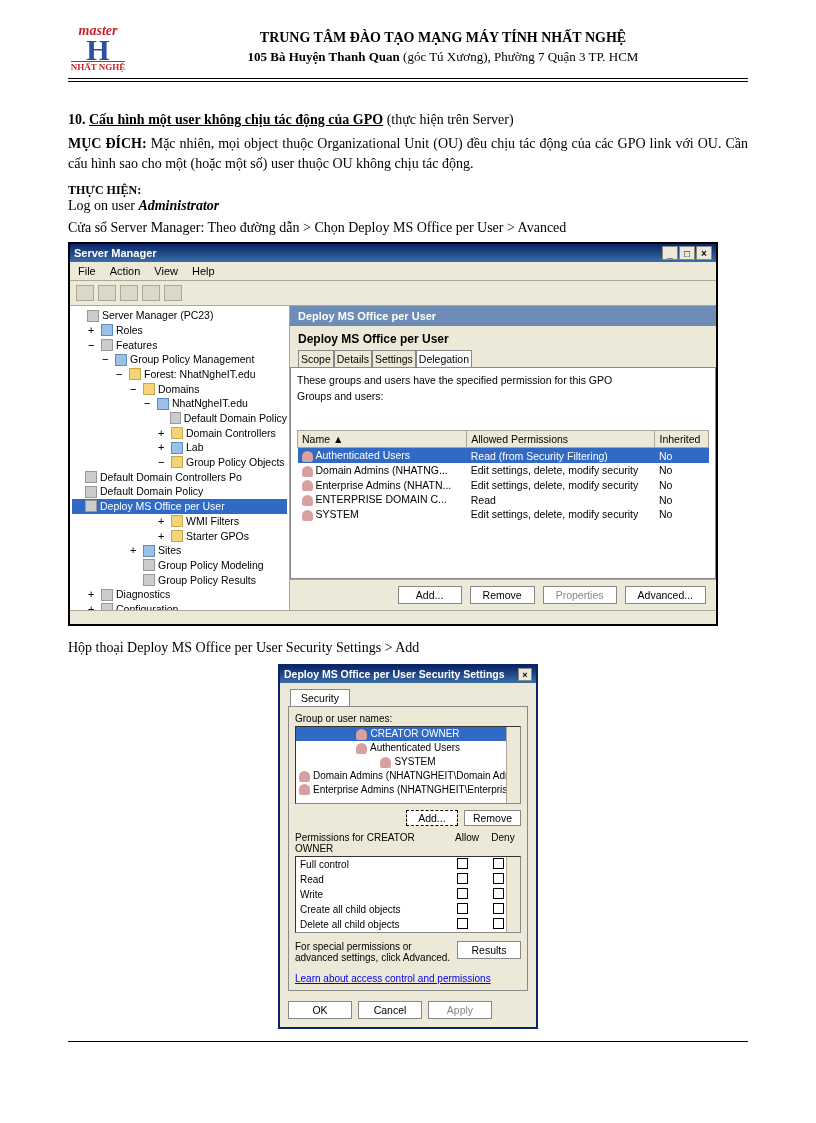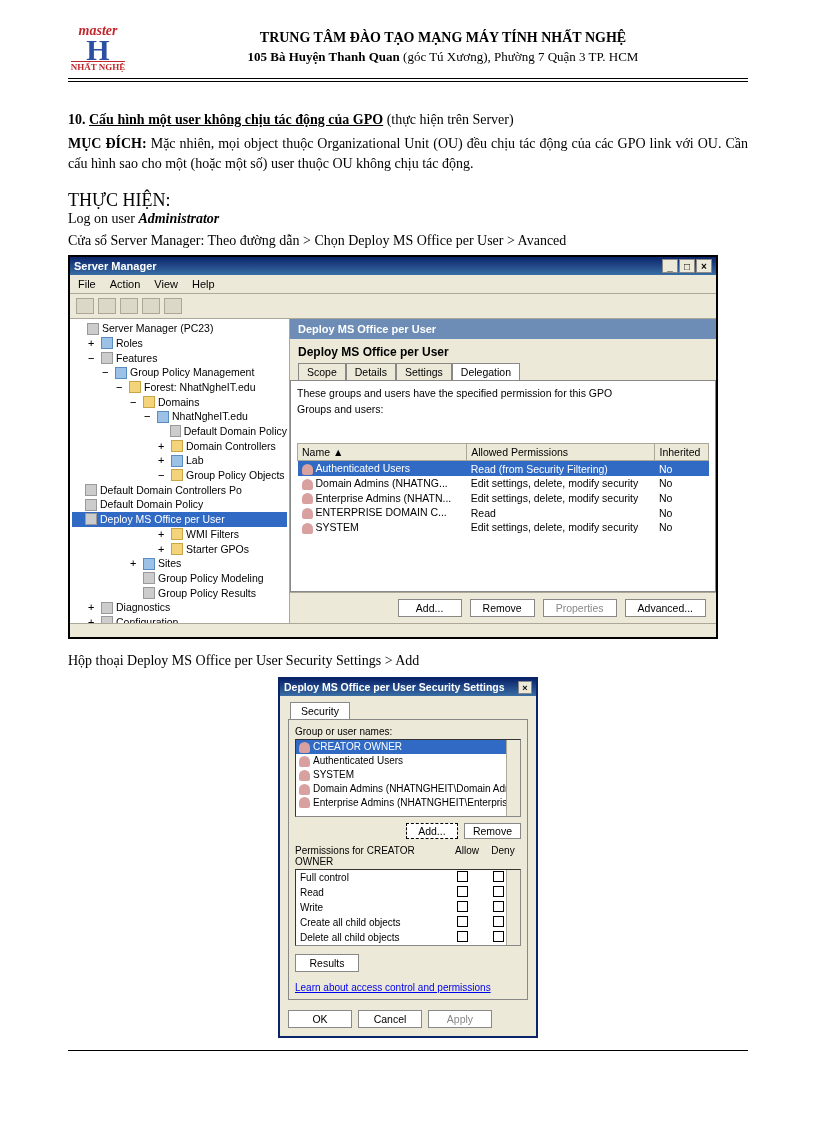--- a/index.html
+++ b/index.html
@@ -11,21 +11,21 @@
 .logo-H { font-size: 30px; font-weight: bold; color: #2b4fa2; line-height: 22px; }
 .logo-bottom { font-size: 9px; font-weight: bold; color: #c1272d; border-top: 1px solid #c1272d; }
 .header-text { flex: 1; text-align: center; font-size: 13px; line-height: 1.35; }
 .header-line1 { font-weight: bold; font-size: 14px; }
 .header-line3 { font-size: 12.5px; }
 .header-line3 .bold { font-weight: bold; }
 .section-title { font-size: 14px; margin-top: 10px; margin-bottom: 6px; }
 .section-title b u { text-decoration: underline; }
 .body-text { font-size: 14px; text-align: justify; line-height: 1.4; margin-bottom: 8px; }
 .body-text b { font-weight: bold; }
-.subhead { font-size: 18px; font-weight: normal; margin-top: 17px; }
+.subhead { font-size: 12px; font-weight: bold; margin-top: 10px; }
 .step { font-size: 14px; margin-bottom: 6px; }
 .step .ital { font-style: italic; font-weight: bold; }
 
 
 .win { width: 650px; border: 2px solid #000; margin: 6px 0 14px 0; font-family: Tahoma, Arial, sans-serif; font-size: 11px; background: #ece9d8; }
 .win-title { background: linear-gradient(#0a246a,#3a6ea5); color: #fff; display: flex; align-items: center; padding: 2px 4px; font-weight: bold; font-size: 11px; }
 .win-title-text { flex: 1; }
 .win-btns { display: flex; gap: 1px; }
 .win-btns span { width: 16px; height: 14px; background: #ece9d8; color: #000; font-size: 10px; display: flex; align-items: center; justify-content: center; border: 1px solid #888; }
 .menubar { background: #ece9d8; display: flex; gap: 14px; padding: 3px 8px; font-size: 11px; border-bottom: 1px solid #aca899; }
@@ -43,21 +43,21 @@
 .indent-2 { padding-left: 30px; }
 .indent-3 { padding-left: 44px; }
 .indent-4 { padding-left: 58px; }
 .indent-5 { padding-left: 72px; }
 .indent-6 { padding-left: 86px; }
 .gpo-panel { flex: 1; display: flex; flex-direction: column; }
 .gpo-header { background: #6d8db6; color: #fff; font-weight: bold; padding: 4px 8px; font-size: 11px; }
 .gpo-sub { padding: 6px 8px 0 8px; background: #ece9d8; }
 .gpo-title2 { font-weight: bold; font-size: 12px; margin-bottom: 4px; }
 .tabs { display: flex; gap: 0; font-size: 10.5px; }
-.tab { border: 1px solid #888; border-bottom: none; background: #ece9d8; padding: 2px 8px; }
+.tab { border: 1px solid #888; border-bottom: none; background: #ece9d8; padding: 2px 2px; }
 .tab.active { background: #fff; }
 .gpo-content { background: #fff; border: 1px solid #888; flex: 1; padding: 6px 6px 0 6px; font-size: 10.5px; }
 .gpo-desc { margin-bottom: 4px; }
 .group-label { margin-bottom: 2px; }
 .perm-table { width: 100%; border-collapse: collapse; font-size: 10.5px; margin-top: 28px; }
 .perm-table th { background: #ece9d8; border: 1px solid #aca899; text-align: left; padding: 2px 4px; font-weight: normal; }
 .perm-table td { padding: 1px 4px; }
 .perm-table tr.sel td { background: #316ac5; color: #fff; }
 .user-icon { width: 11px; height: 11px; display: inline-block; background: #d9a0a0; border-radius: 50% 50% 20% 20%; margin-right: 3px; vertical-align: middle; }
 .button-row { display: flex; justify-content: flex-end; gap: 8px; padding: 6px 10px; background: #ece9d8; border-top: 1px solid #aca899; }
@@ -67,21 +67,21 @@
 
 
 .dialog2 { width: 260px; margin: 8px auto 0 auto; border: 2px solid #0a246a; background: #ece9d8; font-family: Tahoma, Arial, sans-serif; font-size: 10.5px; }
 .dlg-title { background: linear-gradient(#0a246a,#3a6ea5); color: #fff; padding: 2px 4px; font-weight: bold; display: flex; font-size: 10.5px; }
 .dlg-title-text { flex: 1; }
 .dlg-close { width: 14px; height: 13px; background: #ece9d8; color: #000; display: flex; align-items: center; justify-content: center; border: 1px solid #888; font-size: 9px; }
 .dlg-body { padding: 6px 8px; }
 .sec-tab { display: inline-block; border: 1px solid #888; border-bottom: none; background: #fff; padding: 2px 10px; margin-left: 2px; }
 .sec-panel { border: 1px solid #888; background: #ece9d8; padding: 6px; }
 .group-list { border: 1px inset #888; background: #fff; height: 78px; overflow: hidden; font-size: 10px; position: relative; }
-.group-list .row { padding: 1px 3px; white-space: nowrap; }
+.group-list .row { padding: 1px 3px; white-space: nowrap; text-align: center; }
 .group-list .row.sel { background: #316ac5; color: #fff; }
 .scroll-v { position: absolute; right: 0; top: 0; bottom: 0; width: 14px; background: #ece9d8; border-left: 1px solid #aca899; }
 .dlg-btn-row { display: flex; justify-content: flex-end; gap: 6px; margin: 6px 0; }
 .dlg-btn-row .btn { min-width: 52px; padding: 1px 8px; }
 .dlg-btn-row .focused { border: 1px dashed #000; }
 .perm-label { font-size: 10px; display: flex; margin-bottom: 2px; }
 .perm-label span:first-child { flex: 1; }
 .perm-label .col { width: 36px; text-align: center; }
 .perm-list { border: 1px inset #888; background: #fff; font-size: 10px; position: relative; }
 .perm-row { display: flex; padding: 1px 4px; align-items: center; }
@@ -364,20 +364,21 @@
               <span class="chk"><span class="chkbox"></span></span>
             </div>
             <div class="perm-row">
               <span>Delete all child objects</span>
               <span class="chk"><span class="chkbox"></span></span>
               <span class="chk"><span class="chkbox"></span></span>
             </div>
             <div class="scroll-v"></div>
         </div>
         <div class="adv-row">
+          <span>For special permissions or advanced settings, click Advanced.</span>
           <button class="btn">Results</button>
         </div>
         <a class="link">Learn about access control and permissions</a>
       </div>
     </div>
     <div class="dlg-footer">
       <button class="btn">OK</button>
       <button class="btn">Cancel</button>
       <button class="btn" disabled="">Apply</button>
     </div>

